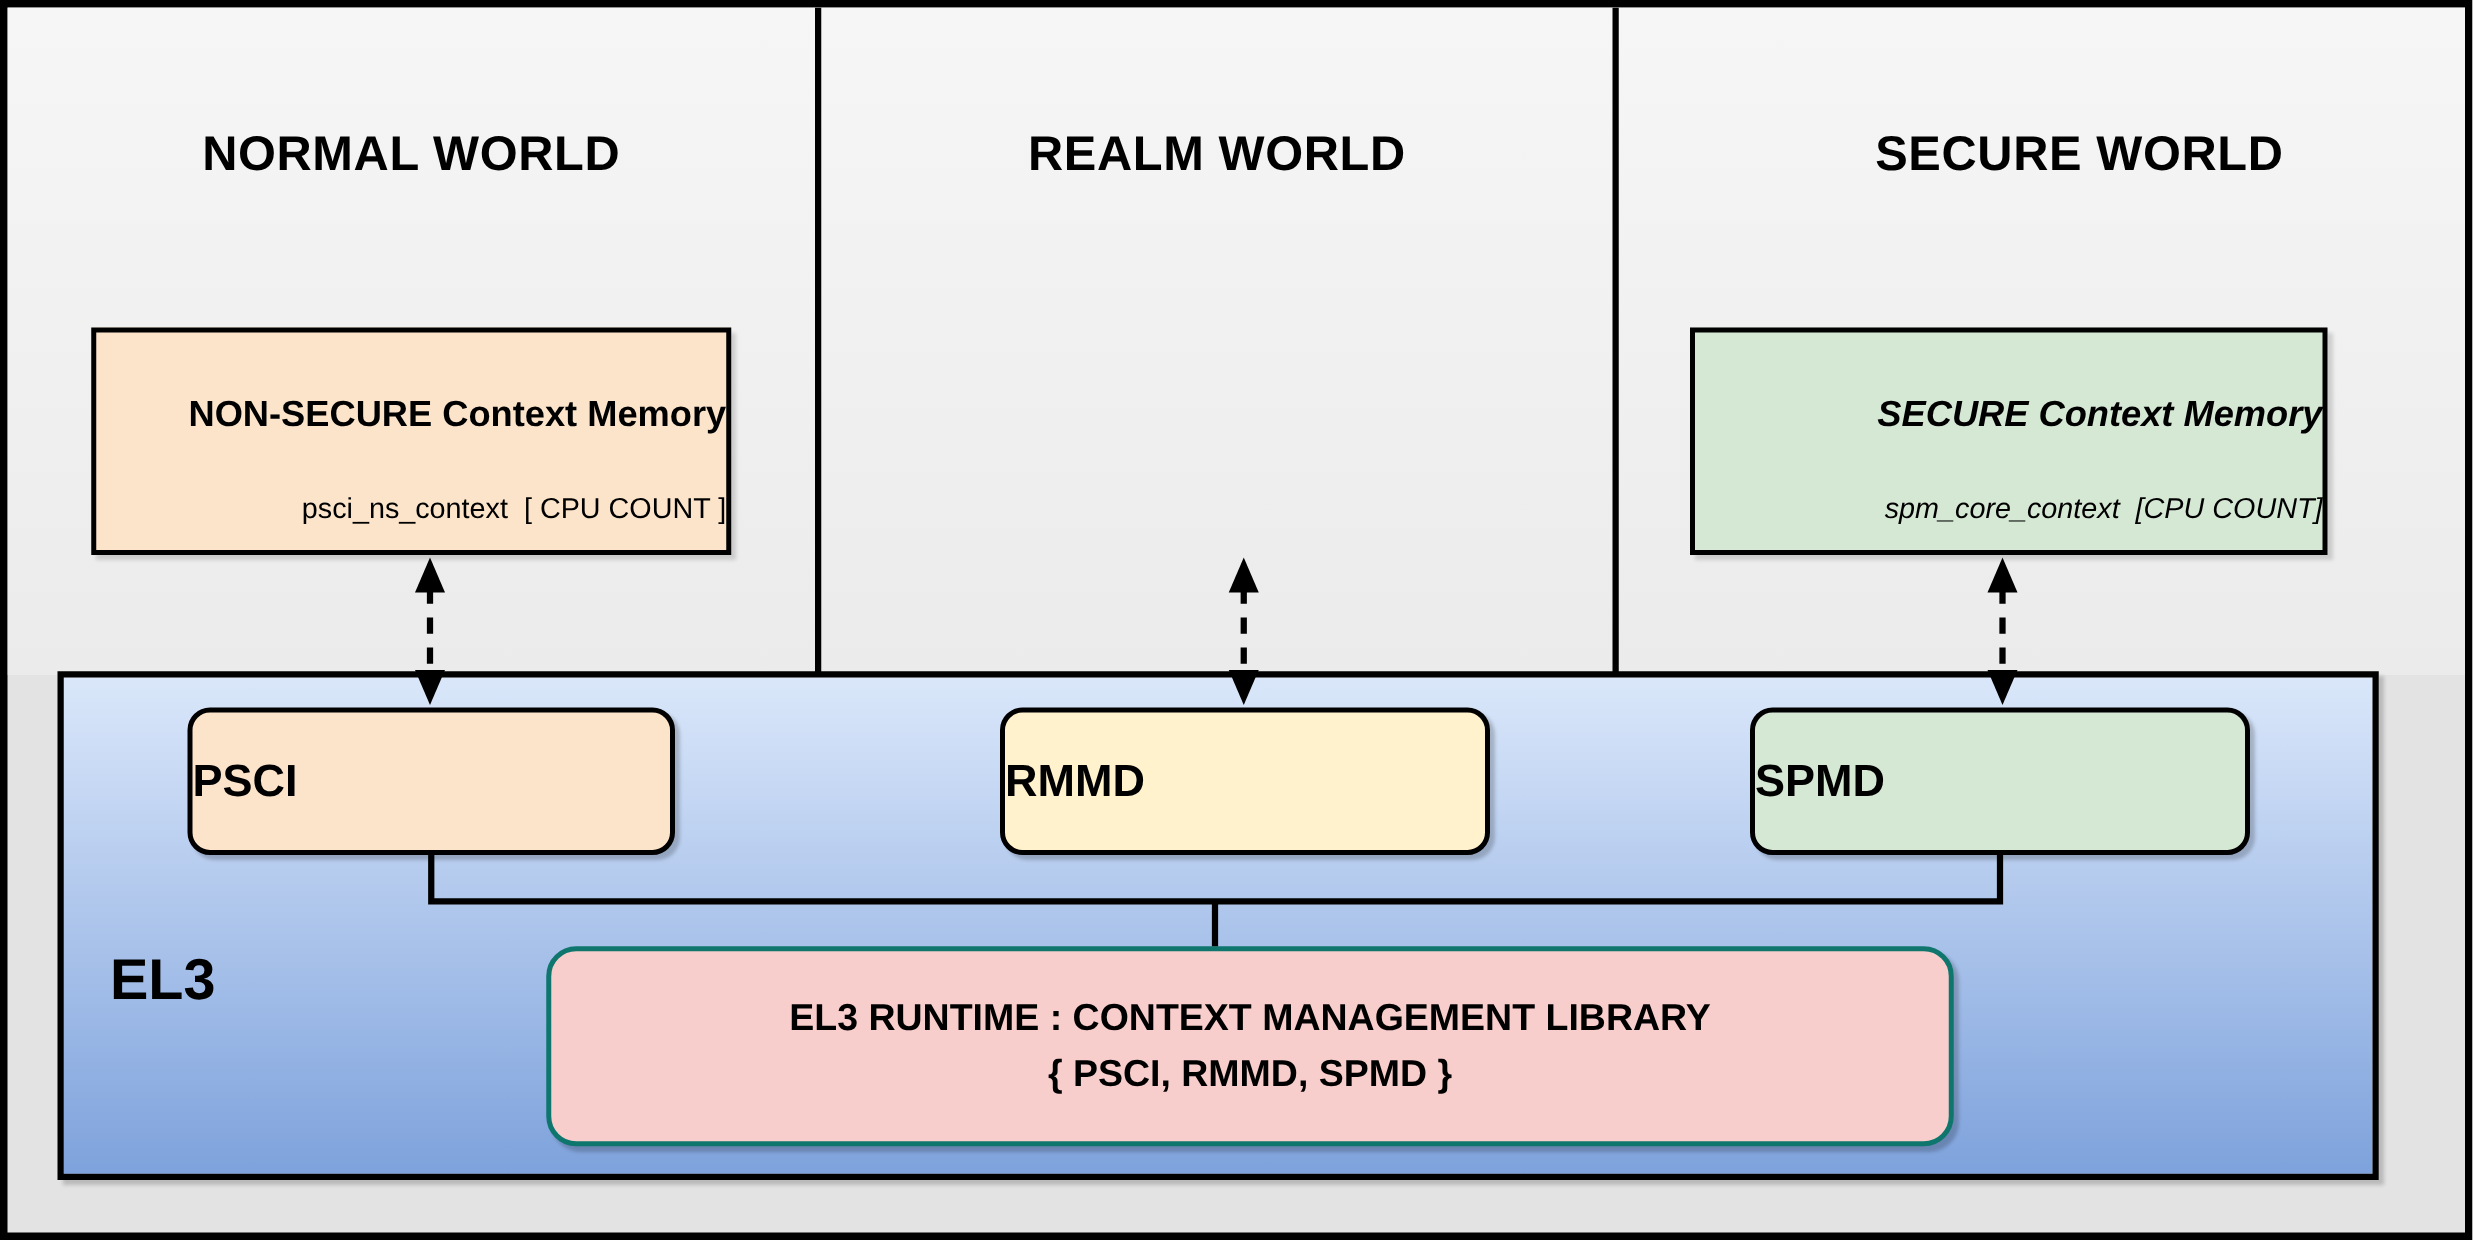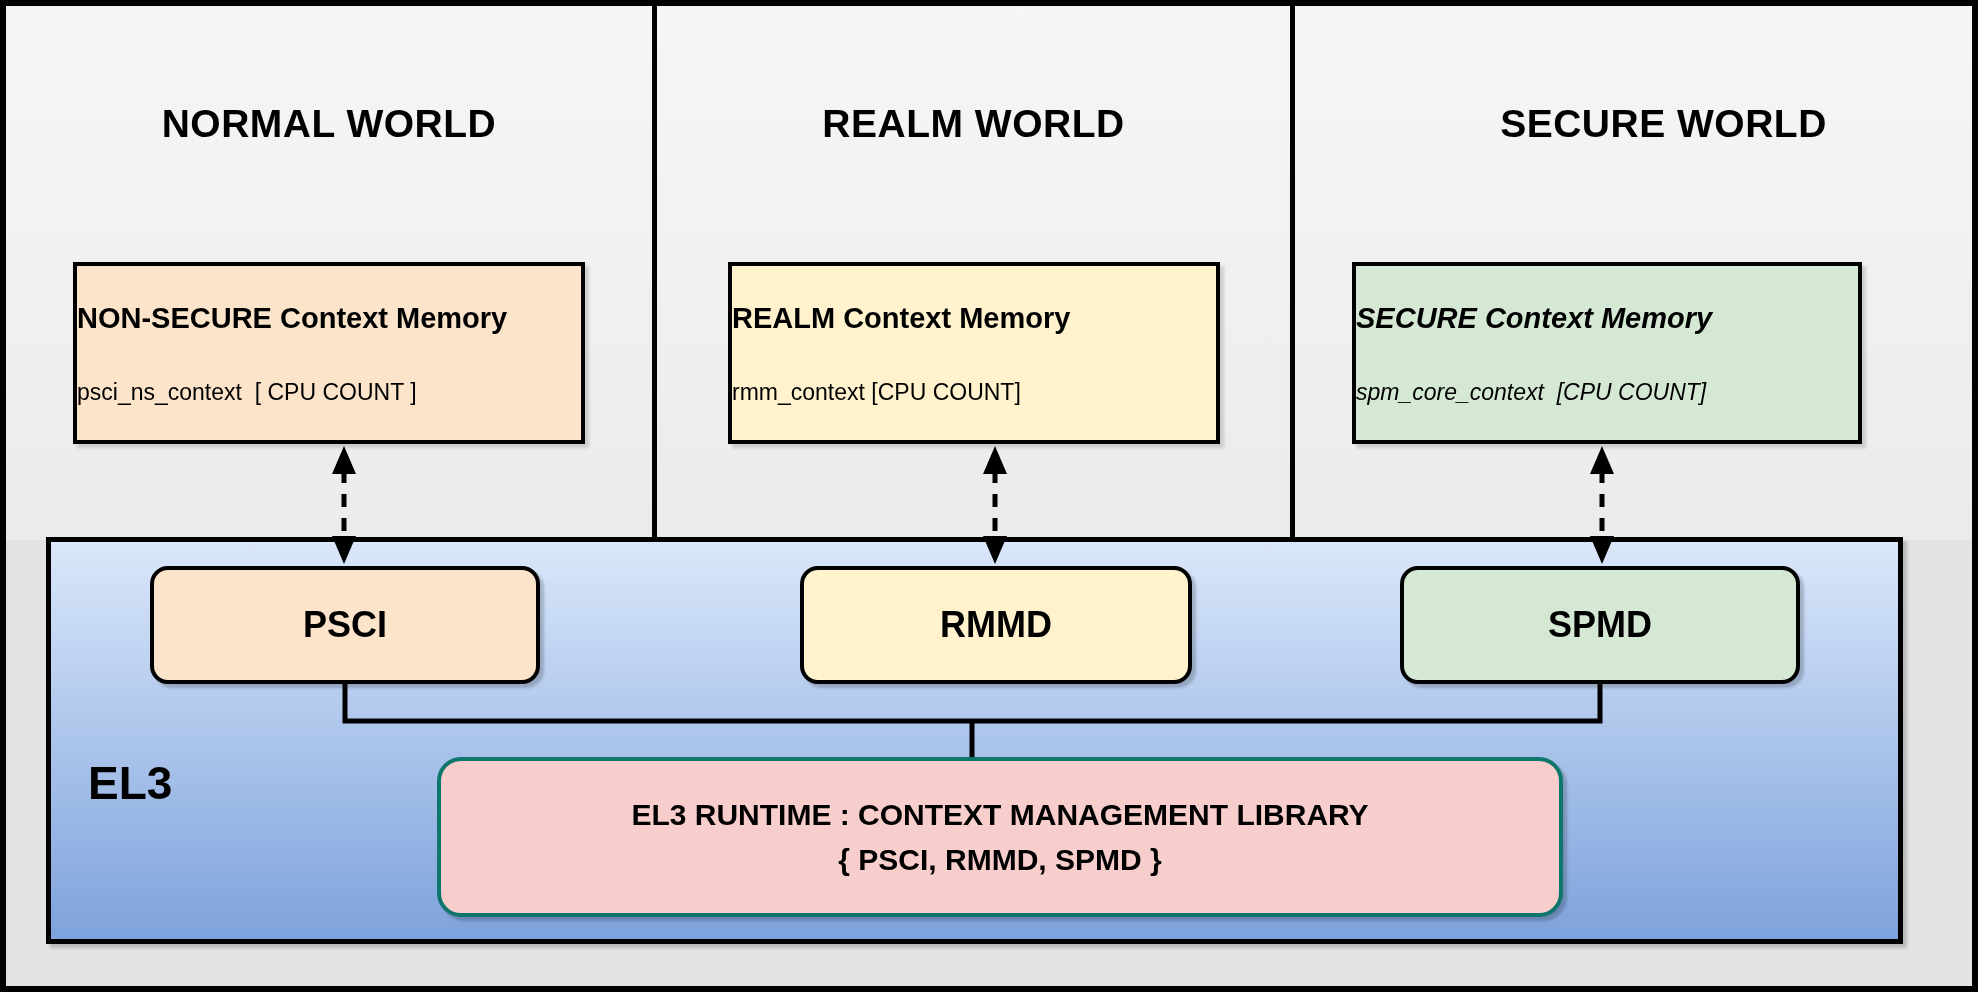--- a/index.html
+++ b/index.html
@@ -19,39 +19,39 @@
     position:absolute;top:0;width:5px;height:534px;background:#000;
   }
   .world-title{
     position:absolute;top:97px;
     font-size:39px;font-weight:bold;color:#000;
     text-align:center;letter-spacing:.5px;line-height:42px;
   }
   .ctx-box{
     position:absolute;top:256px;height:182px;
     box-sizing:border-box;border:4px solid #000;
-    display:flex;flex-direction:column;align-items:flex-start;
-    padding-top:34px;
+    display:flex;flex-direction:column;align-items:flex-end;
+    padding-top:48px;
     box-shadow:4px 4px 3px rgba(0,0,0,0.14);
   }
   .ctx-title{font-size:29px;font-weight:bold;color:#000;line-height:36px;}
   .ctx-detail{font-size:23px;color:#000;line-height:36px;margin-top:38px;white-space:pre;}
   .el3-box{
     position:absolute;left:40px;top:531px;width:1857px;height:407px;
     box-sizing:border-box;border:5px solid #000;
     box-shadow:4px 4px 3px rgba(0,0,0,0.18);
   }
   .el3-label{
     position:absolute;left:82px;top:750px;
     font-size:46px;font-weight:bold;color:#000;
   }
   .module-box{
     position:absolute;top:560px;height:118px;
     box-sizing:border-box;border:4px solid #000;border-radius:18px;
-    display:flex;align-items:center;justify-content:center;
+    display:flex;align-items:center;
     box-shadow:4px 4px 3px rgba(0,0,0,0.2);
   }
   .module-label{font-size:36px;font-weight:bold;color:#000;}
   .runtime-box{
     position:absolute;left:431px;top:751px;width:1126px;height:160px;
     box-sizing:border-box;border:4px solid #0f766e;border-radius:24px;
     display:flex;flex-direction:column;align-items:center;justify-content:center;
     box-shadow:4px 4px 3px rgba(0,0,0,0.2);
   }
   .runtime-line{font-size:30px;font-weight:bold;color:#000;line-height:45px;text-align:center;}
@@ -69,24 +69,20 @@
   <div class="divider" style="left:646px;"></div>
   <div class="divider" style="left:1284px;"></div>
 
   <div class="world-title" style="left:0;width:646px;">NORMAL WORLD</div>
   <div class="world-title" style="left:651px;width:633px;">REALM WORLD</div>
   <div class="world-title" style="left:1289px;width:737px;">SECURE WORLD</div>
 
   <div class="ctx-box" style="left: 67px; width: 512px; background: rgb(252, 228, 203);">
     <div class="ctx-title">NON-SECURE Context Memory</div>
     <div class="ctx-detail">psci_ns_context  [ CPU COUNT ]</div>
-  </div>
-  <div class="ctx-box" style="left: 722px; width: 492px; background: rgb(255, 242, 204);">
-    <div class="ctx-title">REALM Context Memory</div>
-    <div class="ctx-detail">rmm_context [CPU COUNT]</div>
   </div>
   <div class="ctx-box" style="left: 1346px; width: 510px; background: rgb(213, 232, 212); font-style: italic;">
     <div class="ctx-title">SECURE Context Memory</div>
     <div class="ctx-detail">spm_core_context  [CPU COUNT]</div>
   </div>
 
   <div class="el3-box" style="background: linear-gradient(rgb(218, 231, 250), rgb(126, 162, 220));"></div>
   <div class="el3-label">EL3</div>
 
   <div class="module-box" style="left: 144px; width: 390px; background: rgb(252, 228, 203);">

